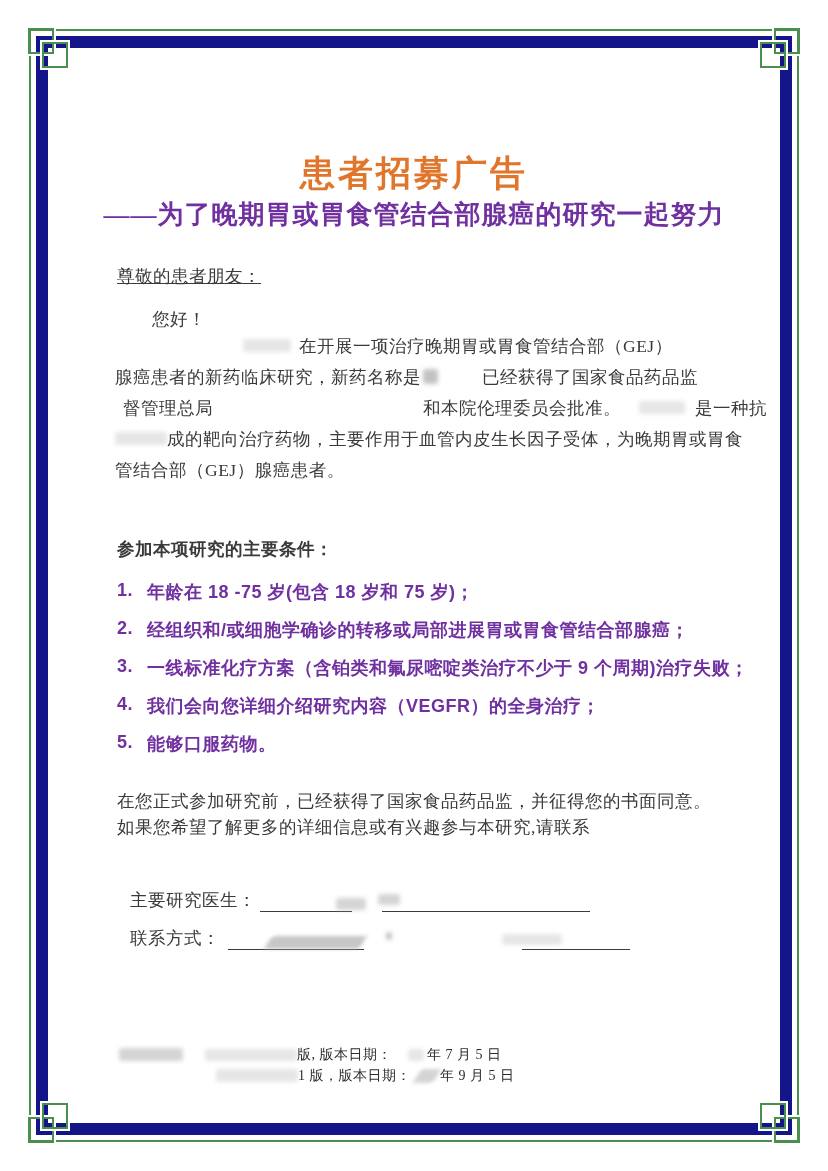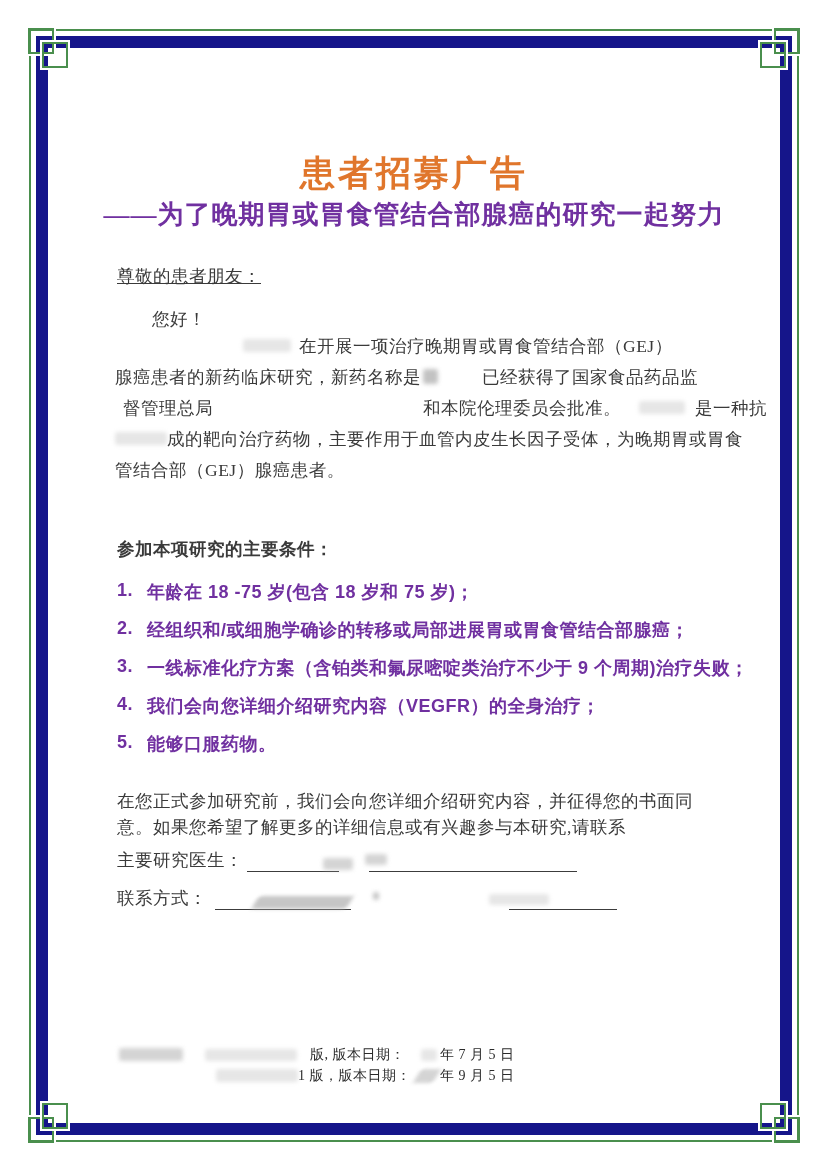--- a/index.html
+++ b/index.html
@@ -39,21 +39,21 @@
   .cond-heading{position:absolute;left:117px;top:537px;font-weight:bold;}
   .cond-list{position:absolute;left:117px;top:580px;}
   .cond-item{display:flex;align-items:flex-start;margin-bottom:14px;
     font-family:"Liberation Sans","DejaVu Sans",sans-serif;
     font-size:18px;font-weight:bold;color:var(--purple);letter-spacing:.5px;white-space:nowrap;}
   .cond-num{width:30px;flex:0 0 auto;}
 
   .closing{position:absolute;left:117px;top:788px;width:605px;line-height:26px;}
 
   
-  .contact-row{position:absolute;left:117px;display:flex;align-items:flex-end;height:22px;}
+  .contact-row{position:absolute;left:130px;display:flex;align-items:flex-end;height:22px;margin-top:40px;}
   .contact-row.doctor{top:850px;}
   .contact-row.phone{top:888px;}
   .uline{border-bottom:1.5px solid #3c3c3c;height:18px;position:relative;flex:0 0 auto;}
 
   
   .footer{position:absolute;left:119px;top:1044px;font-size:14px;color:#2b2b2b;letter-spacing:.5px;}
   .footer .frow{display:flex;align-items:center;height:21px;white-space:nowrap;}
 
   
   .redact{background:#b8b8b8;filter:blur(2px);border-radius:3px;display:inline-block;flex:0 0 auto;}
@@ -131,21 +131,21 @@
     <div class="cond-item">
       <span class="cond-num">4.</span>
       <span>我们会向您详细介绍研究内容（VEGFR）的全身治疗；</span>
     </div>
     <div class="cond-item">
       <span class="cond-num">5.</span>
       <span>能够口服药物。</span>
     </div>
   </div>
 
-  <div class="closing bodytext">在您正式参加研究前，我们会向您详细介绍研究内容，并征得您的书面同意。如果您希望了解更多的详细信息或有兴趣参与本研究,请联系</div>
+  <div class="closing bodytext">在您正式参加研究前，已经获得了国家食品药品监，并征得您的书面同意。如果您希望了解更多的详细信息或有兴趣参与本研究,请联系</div>
 
   <div class="contact-row doctor bodytext">
     <span>主要研究医生：</span>
     <span class="uline" style="width:92px;margin-left:4px">
       <span class="redact mid" style="position:absolute;right:-14px;bottom:1px;width:30px;height:12px"></span>
     </span>
     <span class="spacer" style="width:30px"></span>
     <span class="uline" style="width:208px">
       <span class="redact mid" style="position:absolute;left:-4px;bottom:6px;width:22px;height:11px"></span>
     </span>
@@ -162,21 +162,21 @@
     <span class="uline" style="width:108px">
       <span class="redact faint" style="position:absolute;left:-20px;bottom:4px;width:60px;height:11px"></span>
     </span>
   </div>
 
   <div class="footer">
     <div class="frow">
       <span class="redact mid" style="width:64px;height:13px"></span>
       <span class="spacer" style="width:22px"></span>
       <span class="redact faint" style="width:92px;height:12px"></span>
-      <span style="margin-left:13px">版, 版本日期：</span>
+      <span style="margin-left:0">版, 版本日期：</span>
       <span class="redact faint" style="width:16px;height:12px;margin-left:16px;margin-right:3px"></span>
       <span>年 7 月 5 日</span>
     </div>
     <div class="frow">
       <span class="spacer" style="width:97px"></span>
       <span class="redact faint" style="width:82px;height:13px"></span>
       <span style="margin-left:0">1 版，版本日期：</span>
       <span class="redact mid skew" style="width:20px;height:14px;margin-left:6px;margin-right:3px"></span>
       <span>年 9 月 5 日</span>
     </div>

